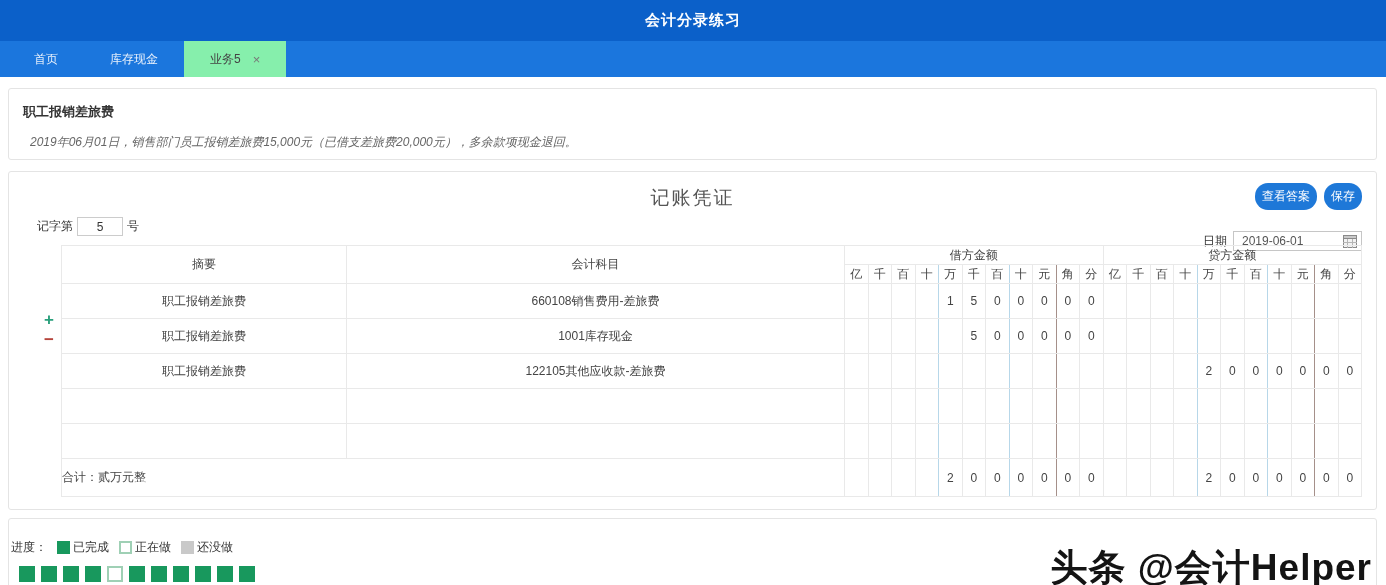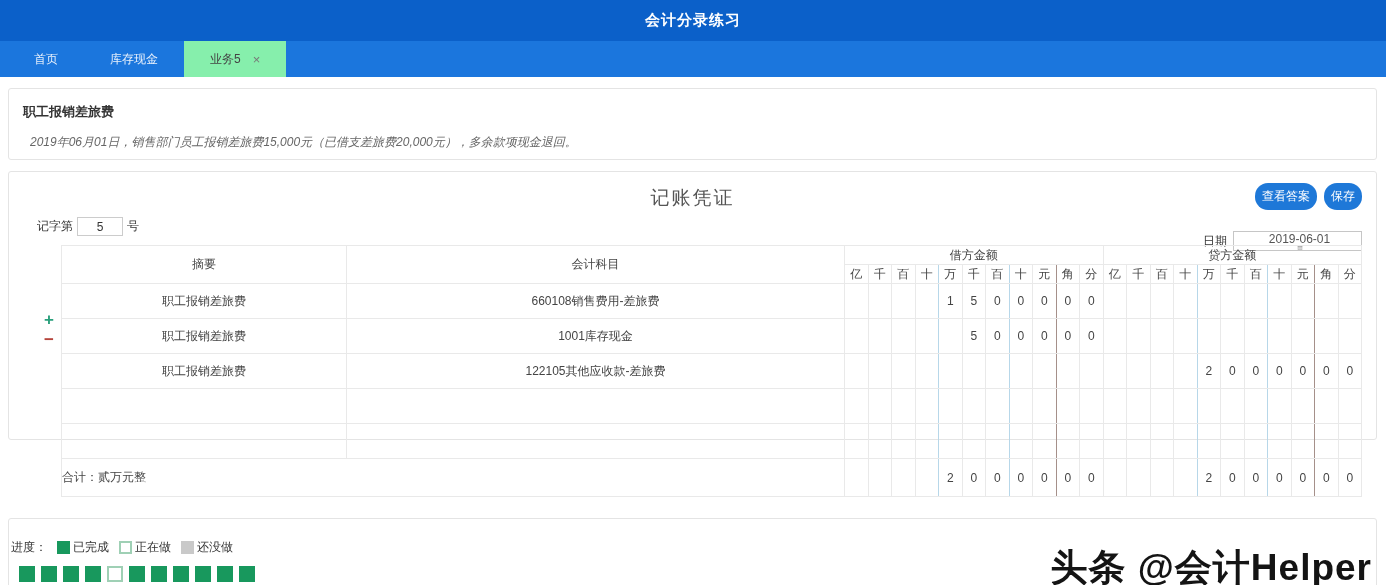--- a/index.html
+++ b/index.html
@@ -30,41 +30,41 @@
   }
   
   .panel {
     position:absolute; left:8px; width:1369px; background:#fff;
     border:1px solid #e4e4e4; border-radius:3px;
   }
   #task-panel { top:88px; height:72px; }
   .task-title { margin:14px 0 0 14px; font-size:13px; font-weight:bold; color:#333; }
   .task-desc  { margin:13px 0 0 21px; font-size:12px; color:#666;font-style:italic; }
 
-  #voucher-panel { top:171px; height:269px; }
+  #voucher-panel { top:171px; height:339px; }
   .voucher-title {
     text-align:center; font-size:19px; color:#555; margin-top:13px; letter-spacing:2px;
   }
   .voucher-buttons { position:absolute; top:11px; right:14px; display:flex; gap:7px; }
   .btn-blue {
     background:#1e78d8; color:#fff; border:none; border-radius:13px;
     font-size:12px; padding:5px 7px; cursor:pointer;
     font-family:"Liberation Sans","DejaVu Sans",sans-serif;
   }
   .ref-line { position:absolute; top:45px; left:28px; font-size:12px; color:#333; }
   .ref-input {
     width:46px; height:19px; border:1px solid #ccc; text-align:center;
     font-size:12px; color:#333; margin:0 4px; vertical-align:middle;
     font-family:"Liberation Sans","DejaVu Sans",sans-serif;
   }
   .date-line { position:absolute; top:59px; right:14px; font-size:12px; color:#333; display:flex; align-items:center; }
   .date-box {
     width:129px; height:20px; border:1px solid #c6c6c6; margin-left:6px;
     display:flex; align-items:center; justify-content:space-between;
-    padding:0 4px 0 8px; color:#555; background:#fff;flex-direction:column;
+    padding:0 4px 0 8px; color:#555; background:#fff;
   }
   .cal-icon { width:14px; height:13px; display:block; }
 
   
   table.voucher {
     position:absolute; left:52px; top:73px; width:1301px;
     border-collapse:collapse; table-layout:fixed;
   }
   table.voucher th, table.voucher td {
     border:1px solid #e9e9e9; font-size:12px; color:#444;

